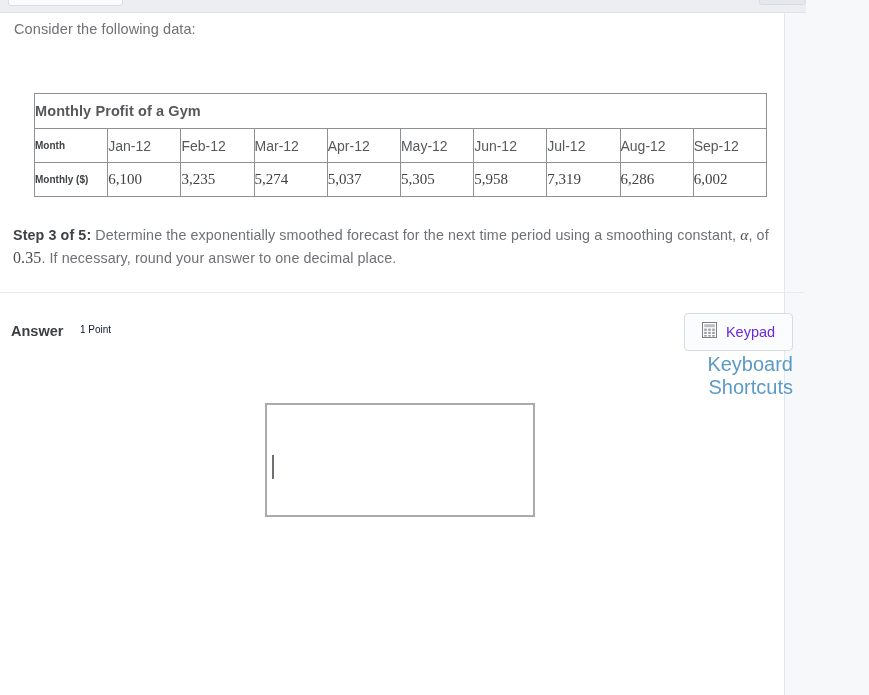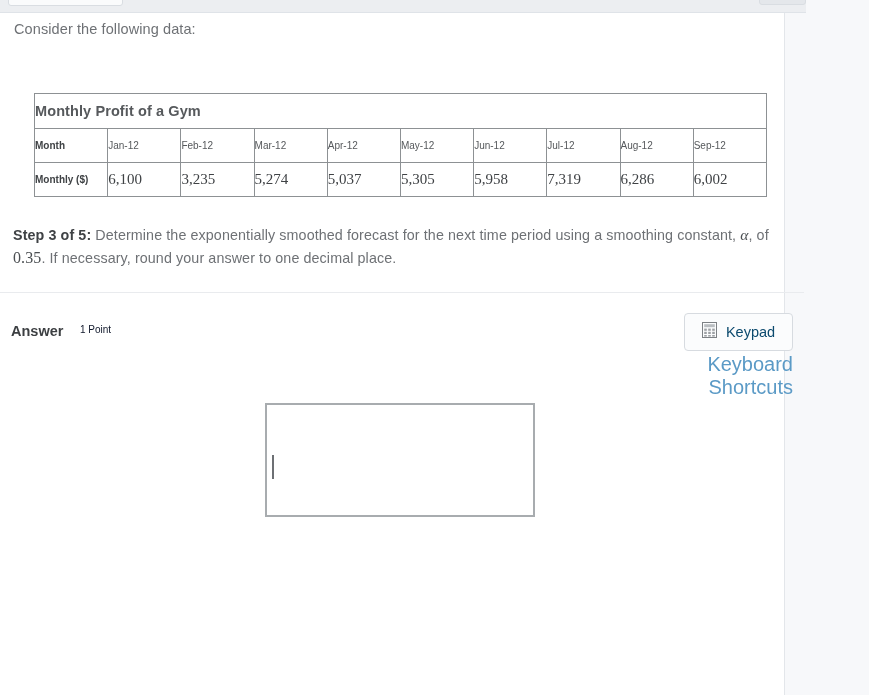--- a/index.html
+++ b/index.html
@@ -93,21 +93,21 @@
     font-family: "Liberation Sans", sans-serif;
   }
   #data-table .row-head {
     font-size: 10px;
     font-weight: bold;
     color: #3f4245;
     width: 90px;
     font-family: "Liberation Sans", sans-serif;
   }
   #data-table .month-cell {
-    font-size: 10px;
+    font-size: 14px;
     color: #56595c;
     font-family: "Liberation Sans", sans-serif;
     margin-top: 32px;
   }
   #data-table .value-cell {
     font-size: 15px;
     color: #3f4245;
     font-family: "Liberation Serif", serif;
   }
 
@@ -178,21 +178,21 @@
     border-radius: 4px;
     display: flex;
     align-items: center;
     justify-content: center;
     gap: 9px;
     cursor: pointer;
     box-sizing: border-box;
   }
   #keypad-label {
     font-size: 14.5px;
-    color: #0c4a6e;
+    color: #6d28d9;
   }
   .calc-icon { display: block; }
 
   #keyboard-shortcuts {
     position: absolute;
     top: 60px; left: 650px;
     width: 143px;
     text-align: right;
     font-size: 20px;
     color: #5b9ac6;

